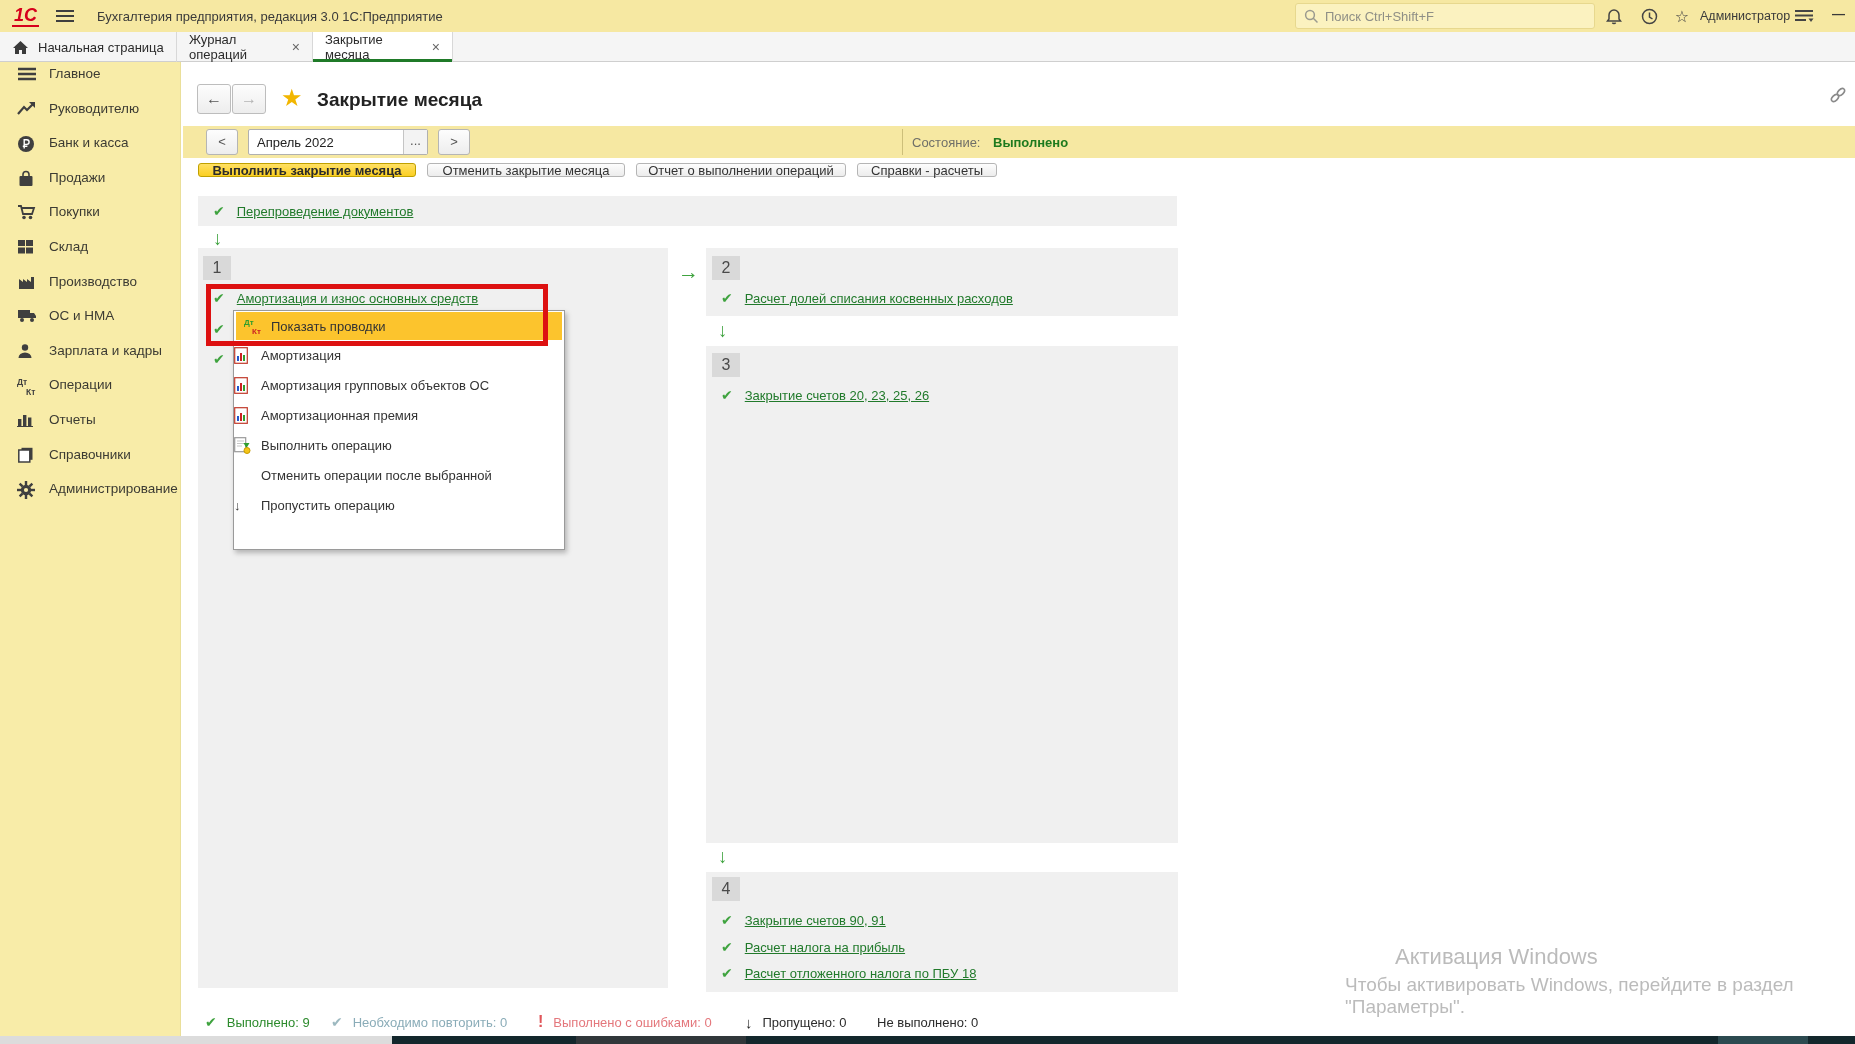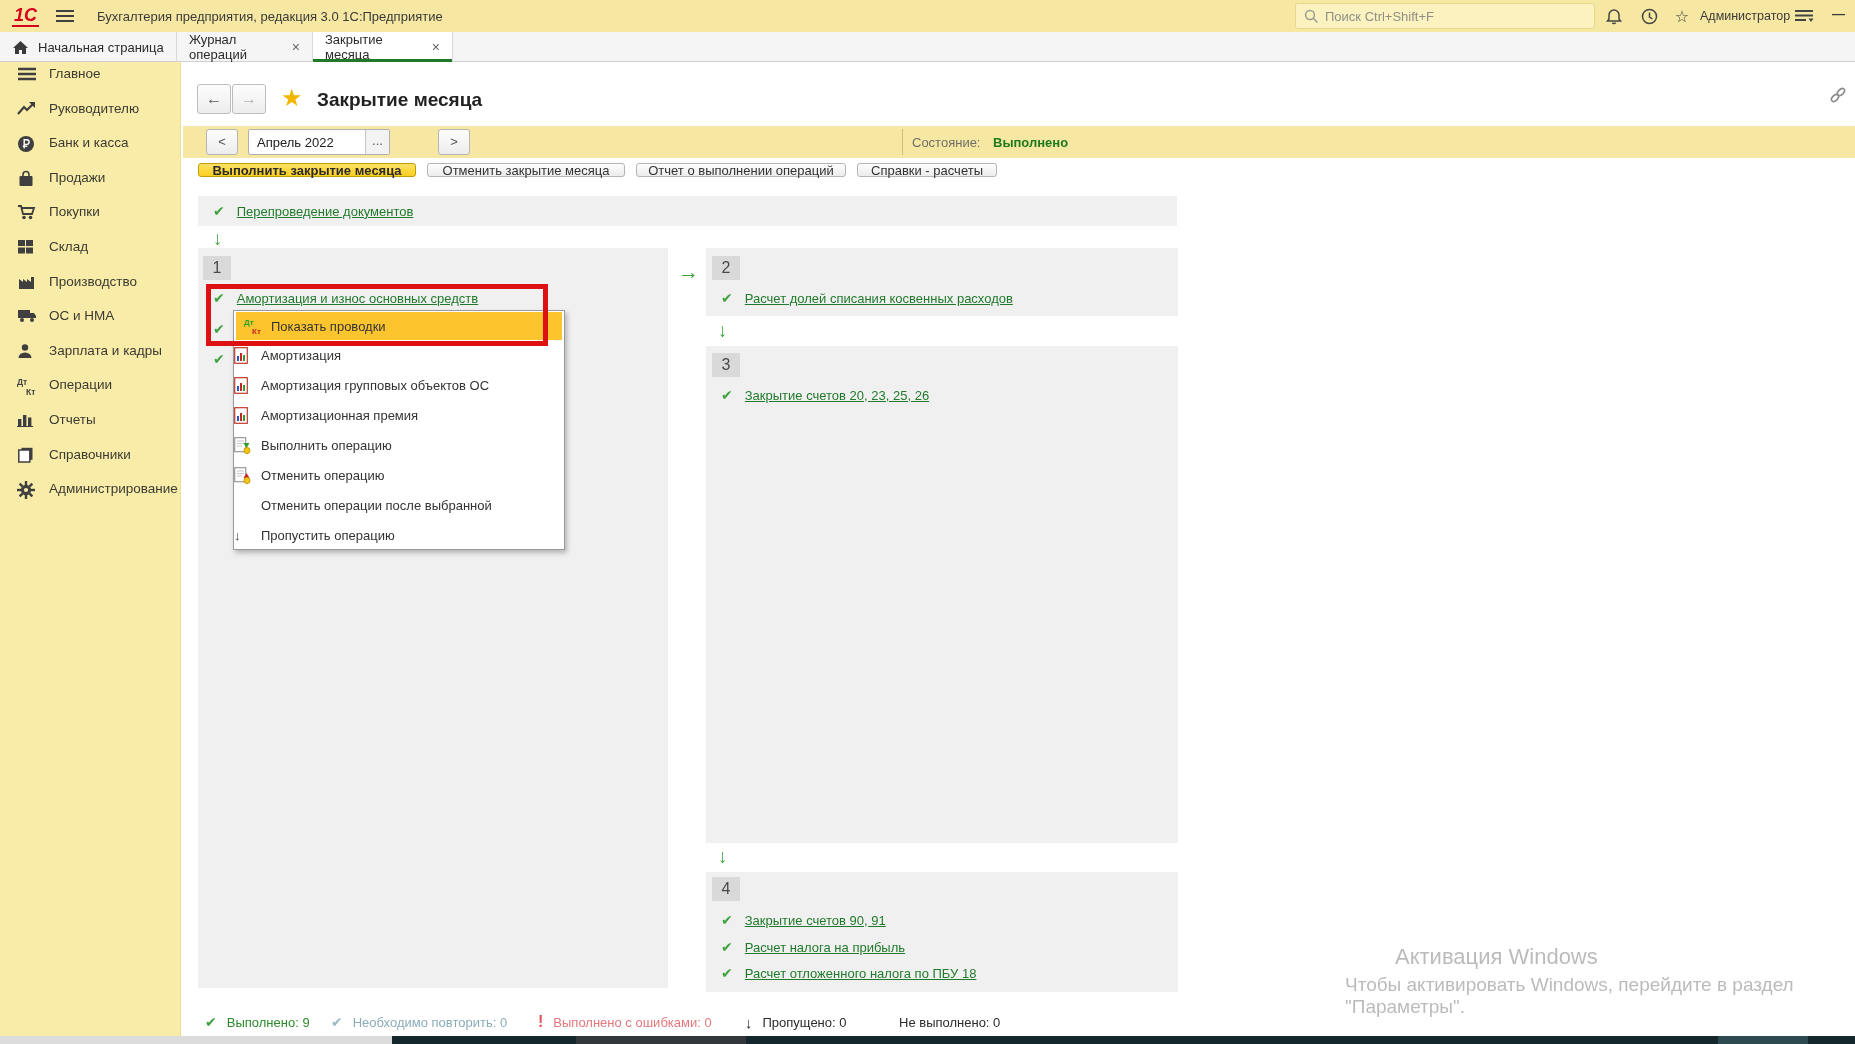--- a/index.html
+++ b/index.html
@@ -302,21 +302,21 @@
       <svg width="18" height="18">
           <g fill="none" stroke="#8a8a8a" stroke-width="1.6">
             <ellipse cx="6" cy="12" rx="4.2" ry="2.6" transform="rotate(-45 6 12)"></ellipse>
             <ellipse cx="12" cy="6" rx="4.2" ry="2.6" transform="rotate(-45 12 6)"></ellipse>
           </g>
         </svg>
     </div>
 
     <div class="filter-bar">
       <div class="fctl sbtn" style="left:23px">&lt;</div>
-      <div class="fctl fld" style="left:65px; width:142px">
+      <div class="fctl fld" style="left:65px; width:180px">
         <span class="txt">Апрель 2022</span>
         <span class="inbtn">...</span>
       </div>
       <div class="fctl sbtn" style="left:255px">&gt;</div>
       <div class="vdiv"></div>
       <div class="st-lbl">Состояние:</div>
       <div class="st-val">Выполнено</div>
     </div>
 
     <div class="actions">
@@ -390,31 +390,20 @@
             <svg width="17" height="17">
               <rect x="0.7" y="0.7" width="11" height="14" fill="#fff" stroke="#999" stroke-width="1.2"></rect>
               <path d="M3 4h7M3 6.5h7M3 9h5" stroke="#c5c5c5" stroke-width="1"></path>
               <path d="M9.5 6h6l-3 5z" fill="#2e9e2e"></path>
               <circle cx="13" cy="13.5" r="3" fill="#f5c518" stroke="#c79b00"></circle>
             </svg>
           </span>
         <span>Выполнить операцию</span>
       </div>
       <div class="mrow">
-        <span class="mi">
-            <svg width="17" height="17">
-              <rect x="0.7" y="0.7" width="11" height="14" fill="#fff" stroke="#999" stroke-width="1.2"></rect>
-              <path d="M3 4h7M3 6.5h7M3 9h5" stroke="#c5c5c5" stroke-width="1"></path>
-              <path d="M15.5 11h-6l3-5z" fill="#cc2222"></path>
-              <circle cx="13" cy="13.5" r="3" fill="#f5c518" stroke="#c79b00"></circle>
-            </svg>
-          </span>
-        <span>Отменить операцию</span>
-      </div>
-      <div class="mrow">
         <span class="mi"></span>
         <span>Отменить операции после выбранной</span>
       </div>
       <div class="mrow">
         <span class="mi" style="color:#333; font-weight:bold;">↓</span>
         <span>Пропустить операцию</span>
       </div>
     </div>
 
     <div class="red-rect"></div>
@@ -461,21 +450,21 @@
       <span><span>Необходимо повторить:</span> <span>0</span></span>
     </div>
     <div class="sb-group sb-error" style="left:357px">
       <span class="sb-excl">!</span>
       <span><span>Выполнено с ошибками:</span> <span>0</span></span>
     </div>
     <div class="sb-group sb-dark" style="left:564px">
       <span class="sb-arr">↓</span>
       <span><span>Пропущено:</span> <span>0</span></span>
     </div>
-    <div class="sb-group sb-dark" style="left:718px">
+    <div class="sb-group sb-dark" style="left:696px">
       <span><span>Не выполнено:</span> <span>0</span></span>
     </div>
 
     <div class="watermark-title">Активация Windows</div>
     <div class="watermark-sub">Чтобы активировать Windows, перейдите в раздел "Параметры".</div>
   </div>
 
   <div class="bottom-strip">
     <div class="bs-seg" style="left:0; width:392px; background:#dcdcdc;"></div>
     <div class="bs-seg" style="left:576px; width:170px; background:#31373a;"></div>

